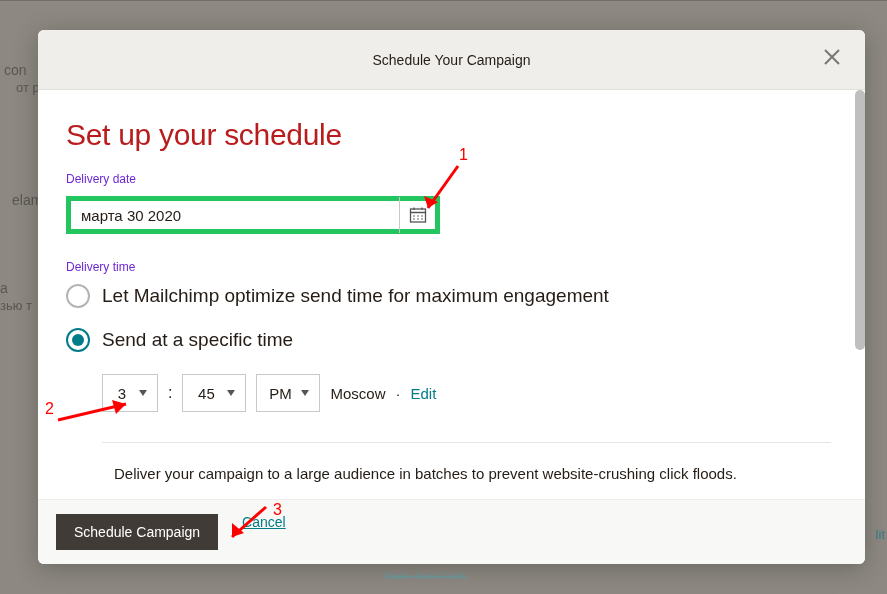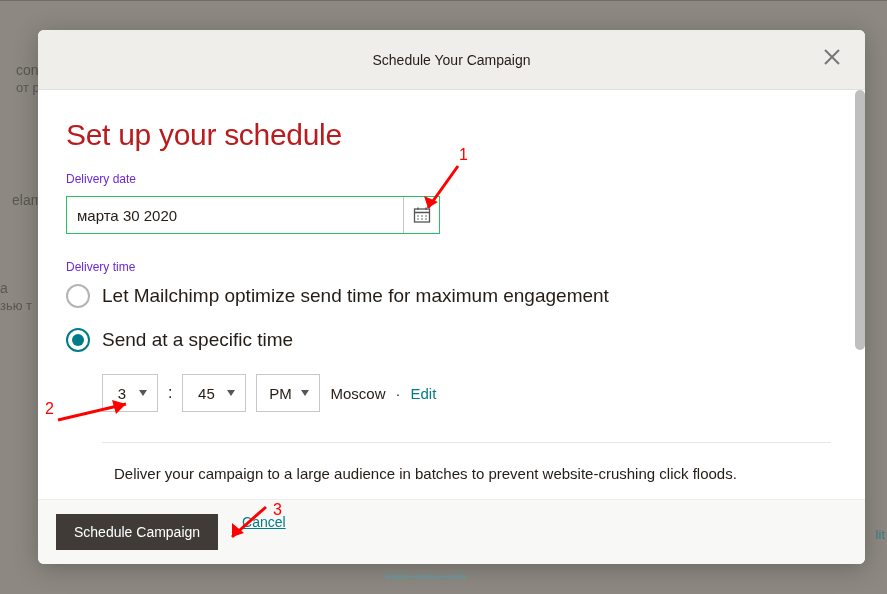--- a/index.html
+++ b/index.html
@@ -81,21 +81,21 @@
     }
     .section-label {
       font-size: 12px;
       font-weight: 400;
       color: #6d28d9;
       margin-bottom: 10px;
     }
     .date-field {
       display: flex;
       align-items: center;
-      border: 1px solid #22c55e;
+      border: 5px solid #22c55e;
       height: 38px;
       width: 374px;
       margin-bottom: 26px;
     }
     .date-input {
       flex: 1;
       border: none;
       padding: 0 10px;
       font-size: 15px;
       color: #241c15;
@@ -198,21 +198,21 @@
       color: #007c89;
       text-decoration: underline;
       font-size: 14px;
       cursor: pointer;
     }
     
     .anno { position: absolute; color: red; font-size: 16px; font-weight: 500; pointer-events: none; }
     .arrow { position: absolute; pointer-events: none; }
     
     .f-top { top: 9px; left: 0; right: 0; height: 1px; background: #706c66; }
-    .f1 { top: 62px; left: 16px; }
+    .f1 { top: 62px; left: 4px; }
     .f2 { top: 80px; left: 16px; font-size: 13px; }
     .f3 { top: 192px; left: 12px; }
     .f4 { top: 280px; left: 0; }
     .f5 { top: 298px; left: 0; font-size: 13px; }
     .f6 { right: 2px; top: 527px; color: #3a7d85; font-size: 13px; }
     .f7 { left: 385px; top: 570px; color: #6b9ca1; font-size: 10px; text-decoration: line-through; font-family: Liberation Serif, serif; }
   </style>
 </head>
 <body>
 

